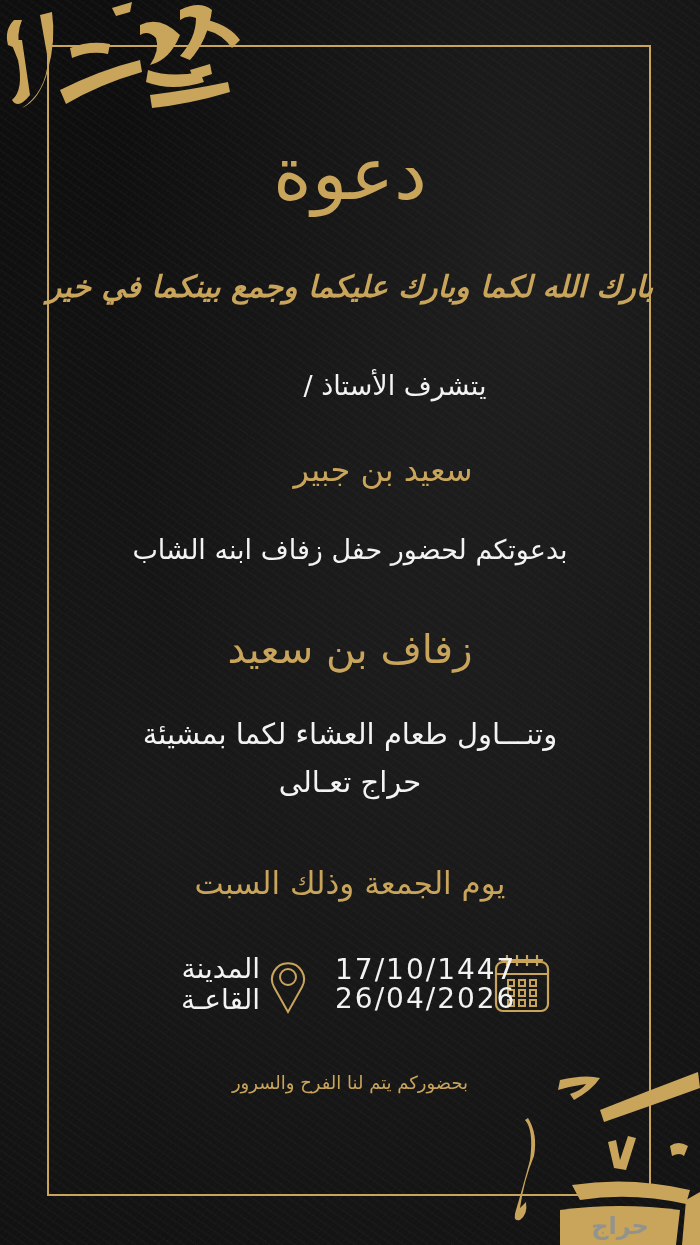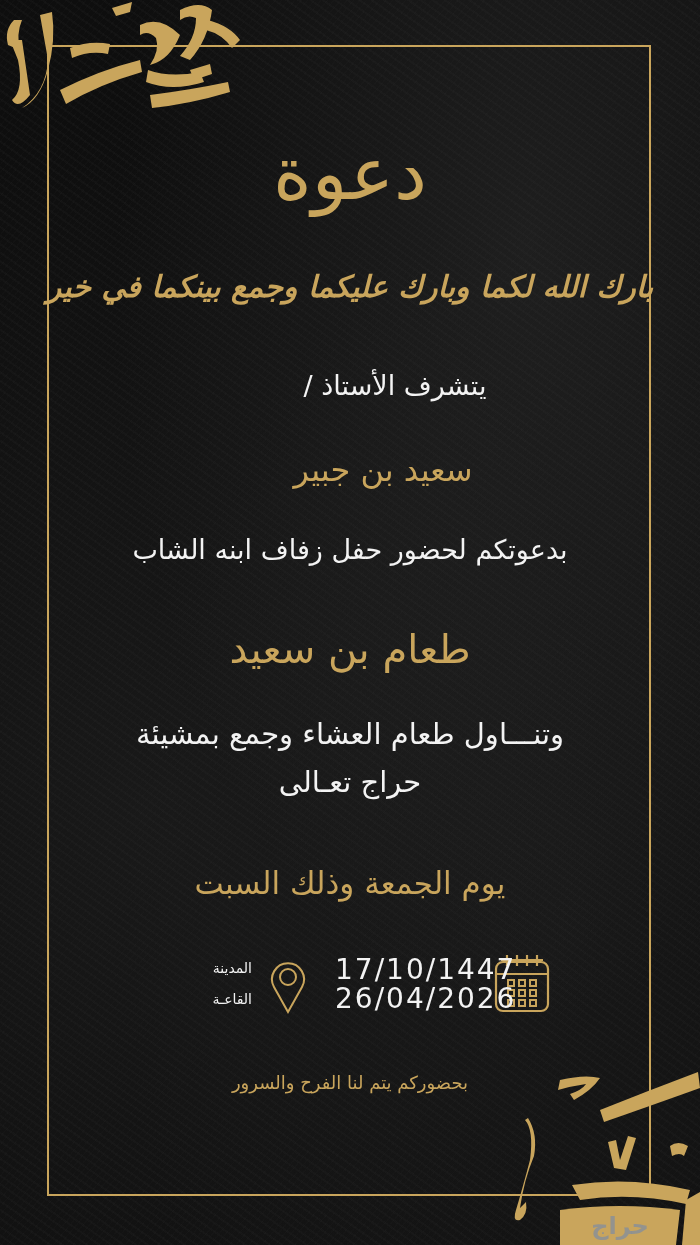--- a/index.html
+++ b/index.html
@@ -33,21 +33,21 @@
   .honored { top:366px; font-size:27px; line-height:40px;margin-left:45px; }
   .host { top:442px; font-size:32px; line-height:56px;padding-left:33px; }
   .invite { top:528px; font-size:27px; line-height:44px; }
   .groom { top:620px; font-size:40px; line-height:58px; }
   .dinner1 { top:712px; font-size:29px; line-height:44px; }
   .dinner2 { top:760px; font-size:29px; line-height:44px; }
   .day { top:860px; font-size:31px; line-height:46px; }
   .footer-note { top:1068px; font-size:18px; line-height:30px; }
 
   .date-block { position:absolute; left:335px; top:955px; width:145px; direction:ltr; text-align:left; color:#f3f3f3; font-size:28px; line-height:29px; letter-spacing:2px; font-family:"DejaVu Sans", sans-serif; }
-  .loc-block { position:absolute; left:152px; top:953px; width:100px; text-align:right; color:#f3f3f3; font-size:14px; line-height:31px; }
+  .loc-block { position:absolute; left:160px; top:953px; width:100px; text-align:right; color:#f3f3f3; font-size:28px; line-height:31px; }
   .cal-icon { position:absolute; left:493px; top:952px; width:58px; height:62px; }
   .pin-icon { position:absolute; left:268px; top:955px; width:40px; height:60px; }
   .watermark { position:absolute; left:545px; top:1210px; width:150px; height:30px; }
 </style>
 </head>
 <body>
 
 <div class="card">
 
   <div class="frame"></div>
@@ -72,23 +72,23 @@
   <div class="t title gold">دعوة</div>
 
   <div class="t blessing">بارك الله لكما وبارك عليكما وجمع بينكما في خير</div>
 
   <div class="t honored white">يتشرف الأستاذ /</div>
 
   <div class="t host gold">سعيد بن جبير</div>
 
   <div class="t invite white">بدعوتكم لحضور حفل زفاف ابنه الشاب</div>
 
-  <div class="t groom gold">طعام بن سعيد</div>
+  <div class="t groom gold">زفاف بن سعيد</div>
 
-  <div class="t dinner1 white">وتنـــاول طعام العشاء وجمع بمشيئة</div>
+  <div class="t dinner1 white">وتنـــاول طعام العشاء لكما بمشيئة</div>
   <div class="t dinner2 white">حراج تعـالى</div>
 
   <div class="t day gold">يوم الجمعة وذلك السبت</div>
 
   <svg class="cal-icon" viewBox="0 0 58 62">
     <g fill="none" stroke="#c9a55c" stroke-width="2.2">
       <rect x="3" y="10" width="52" height="49" rx="7"></rect>
       <line x1="3" y1="22" x2="55" y2="22"></line>
       <line x1="14" y1="3" x2="14" y2="14"></line>
       <line x1="24" y1="3" x2="24" y2="14"></line>

